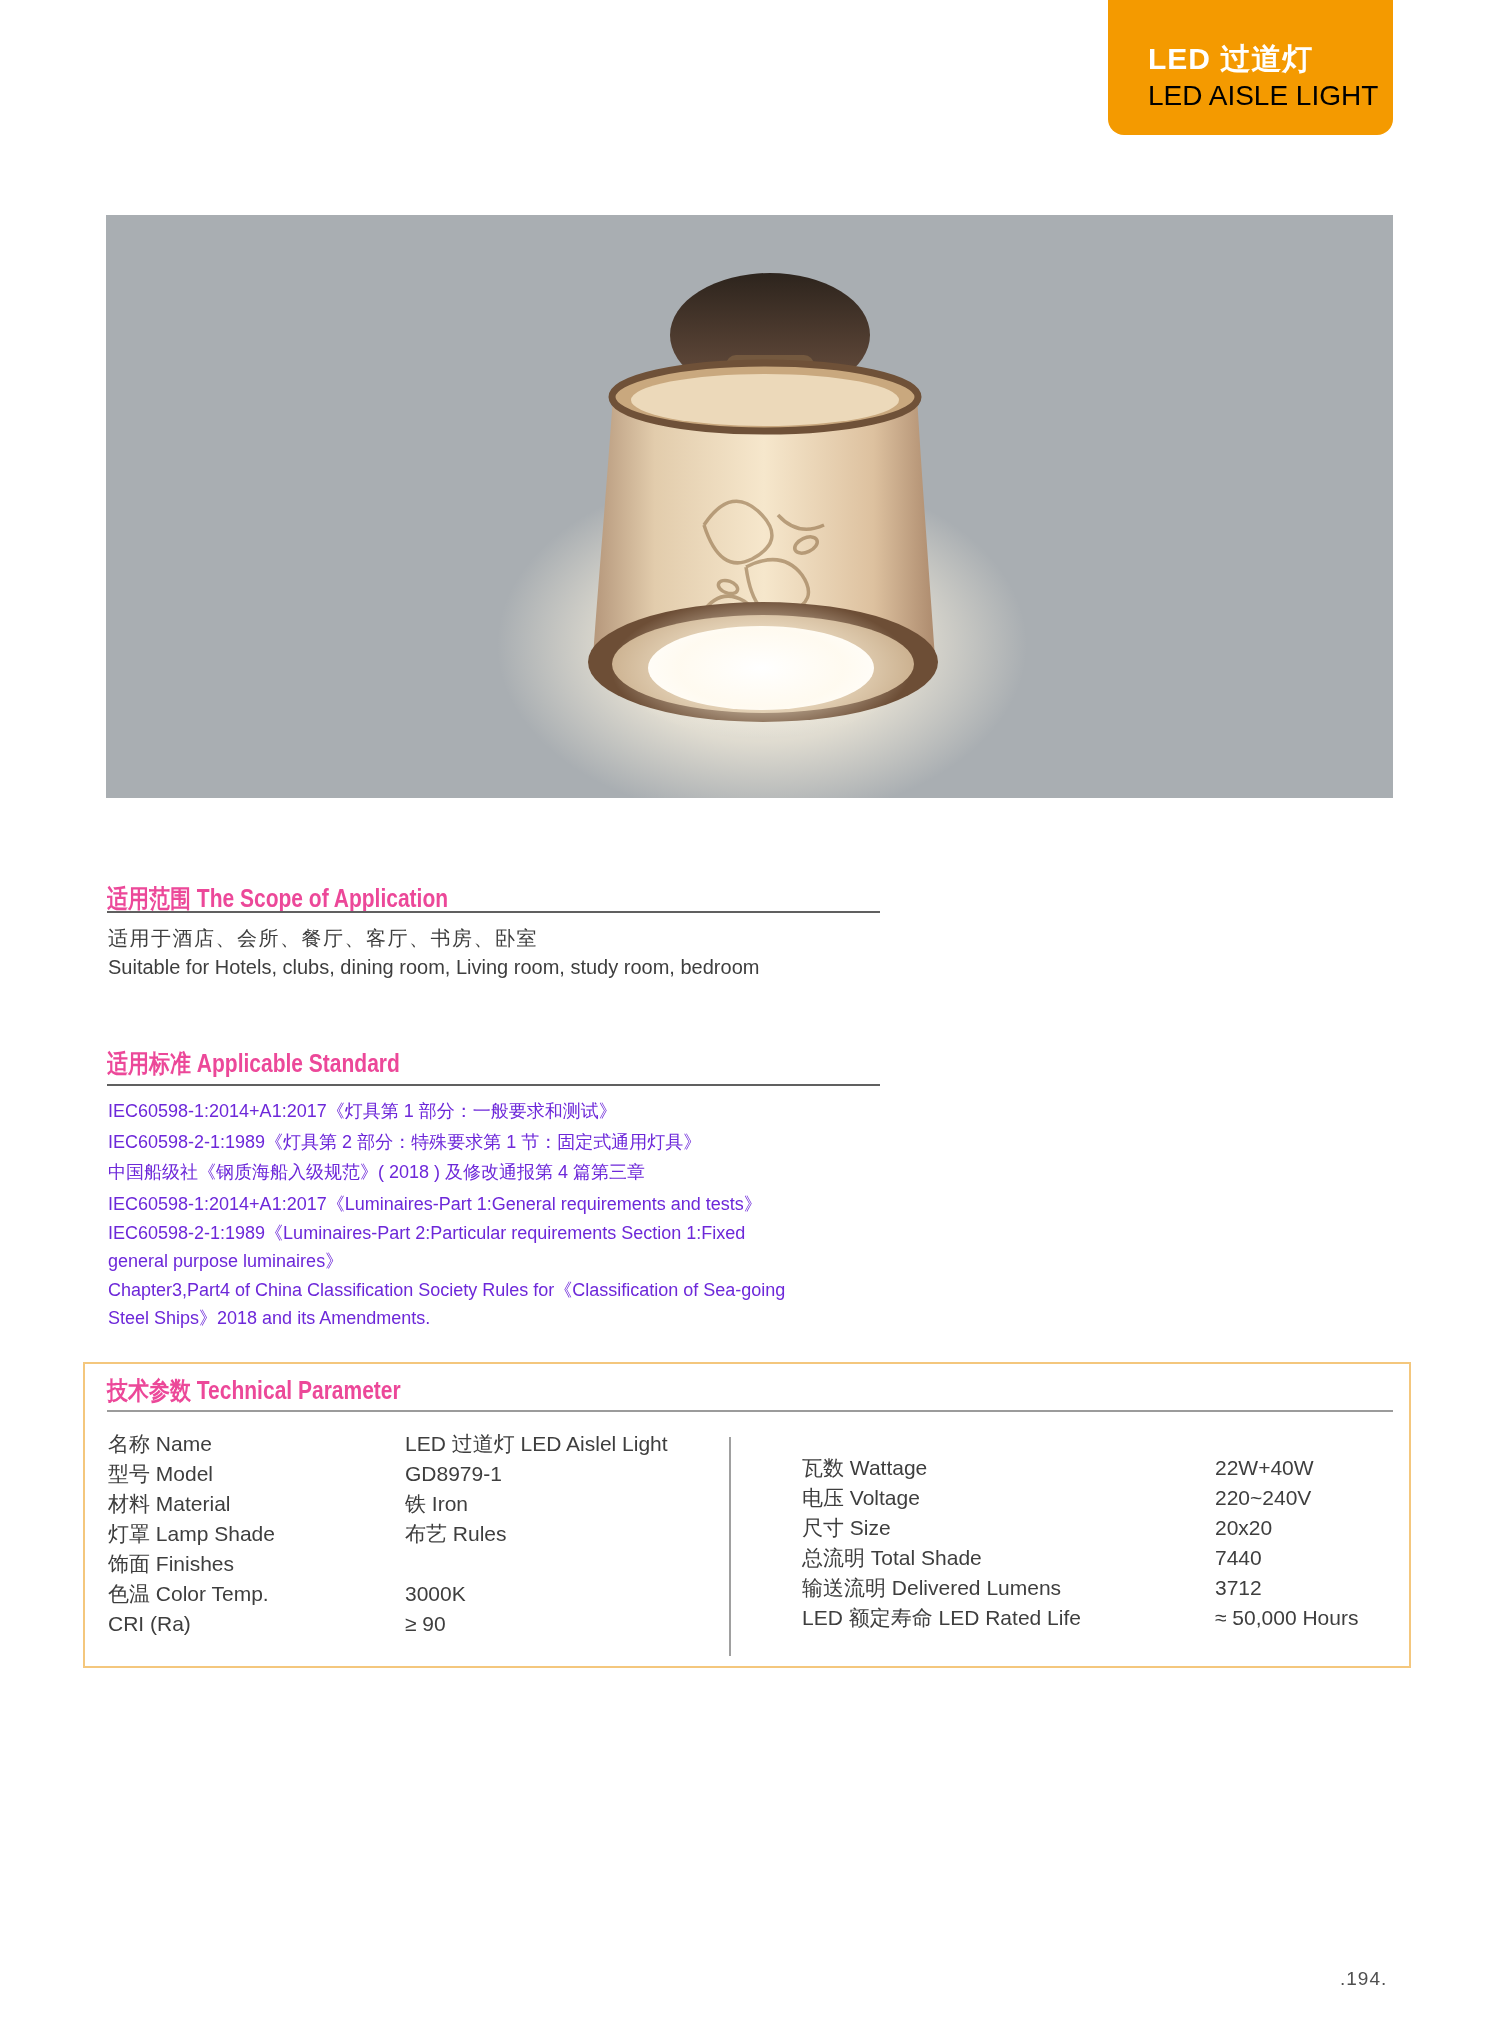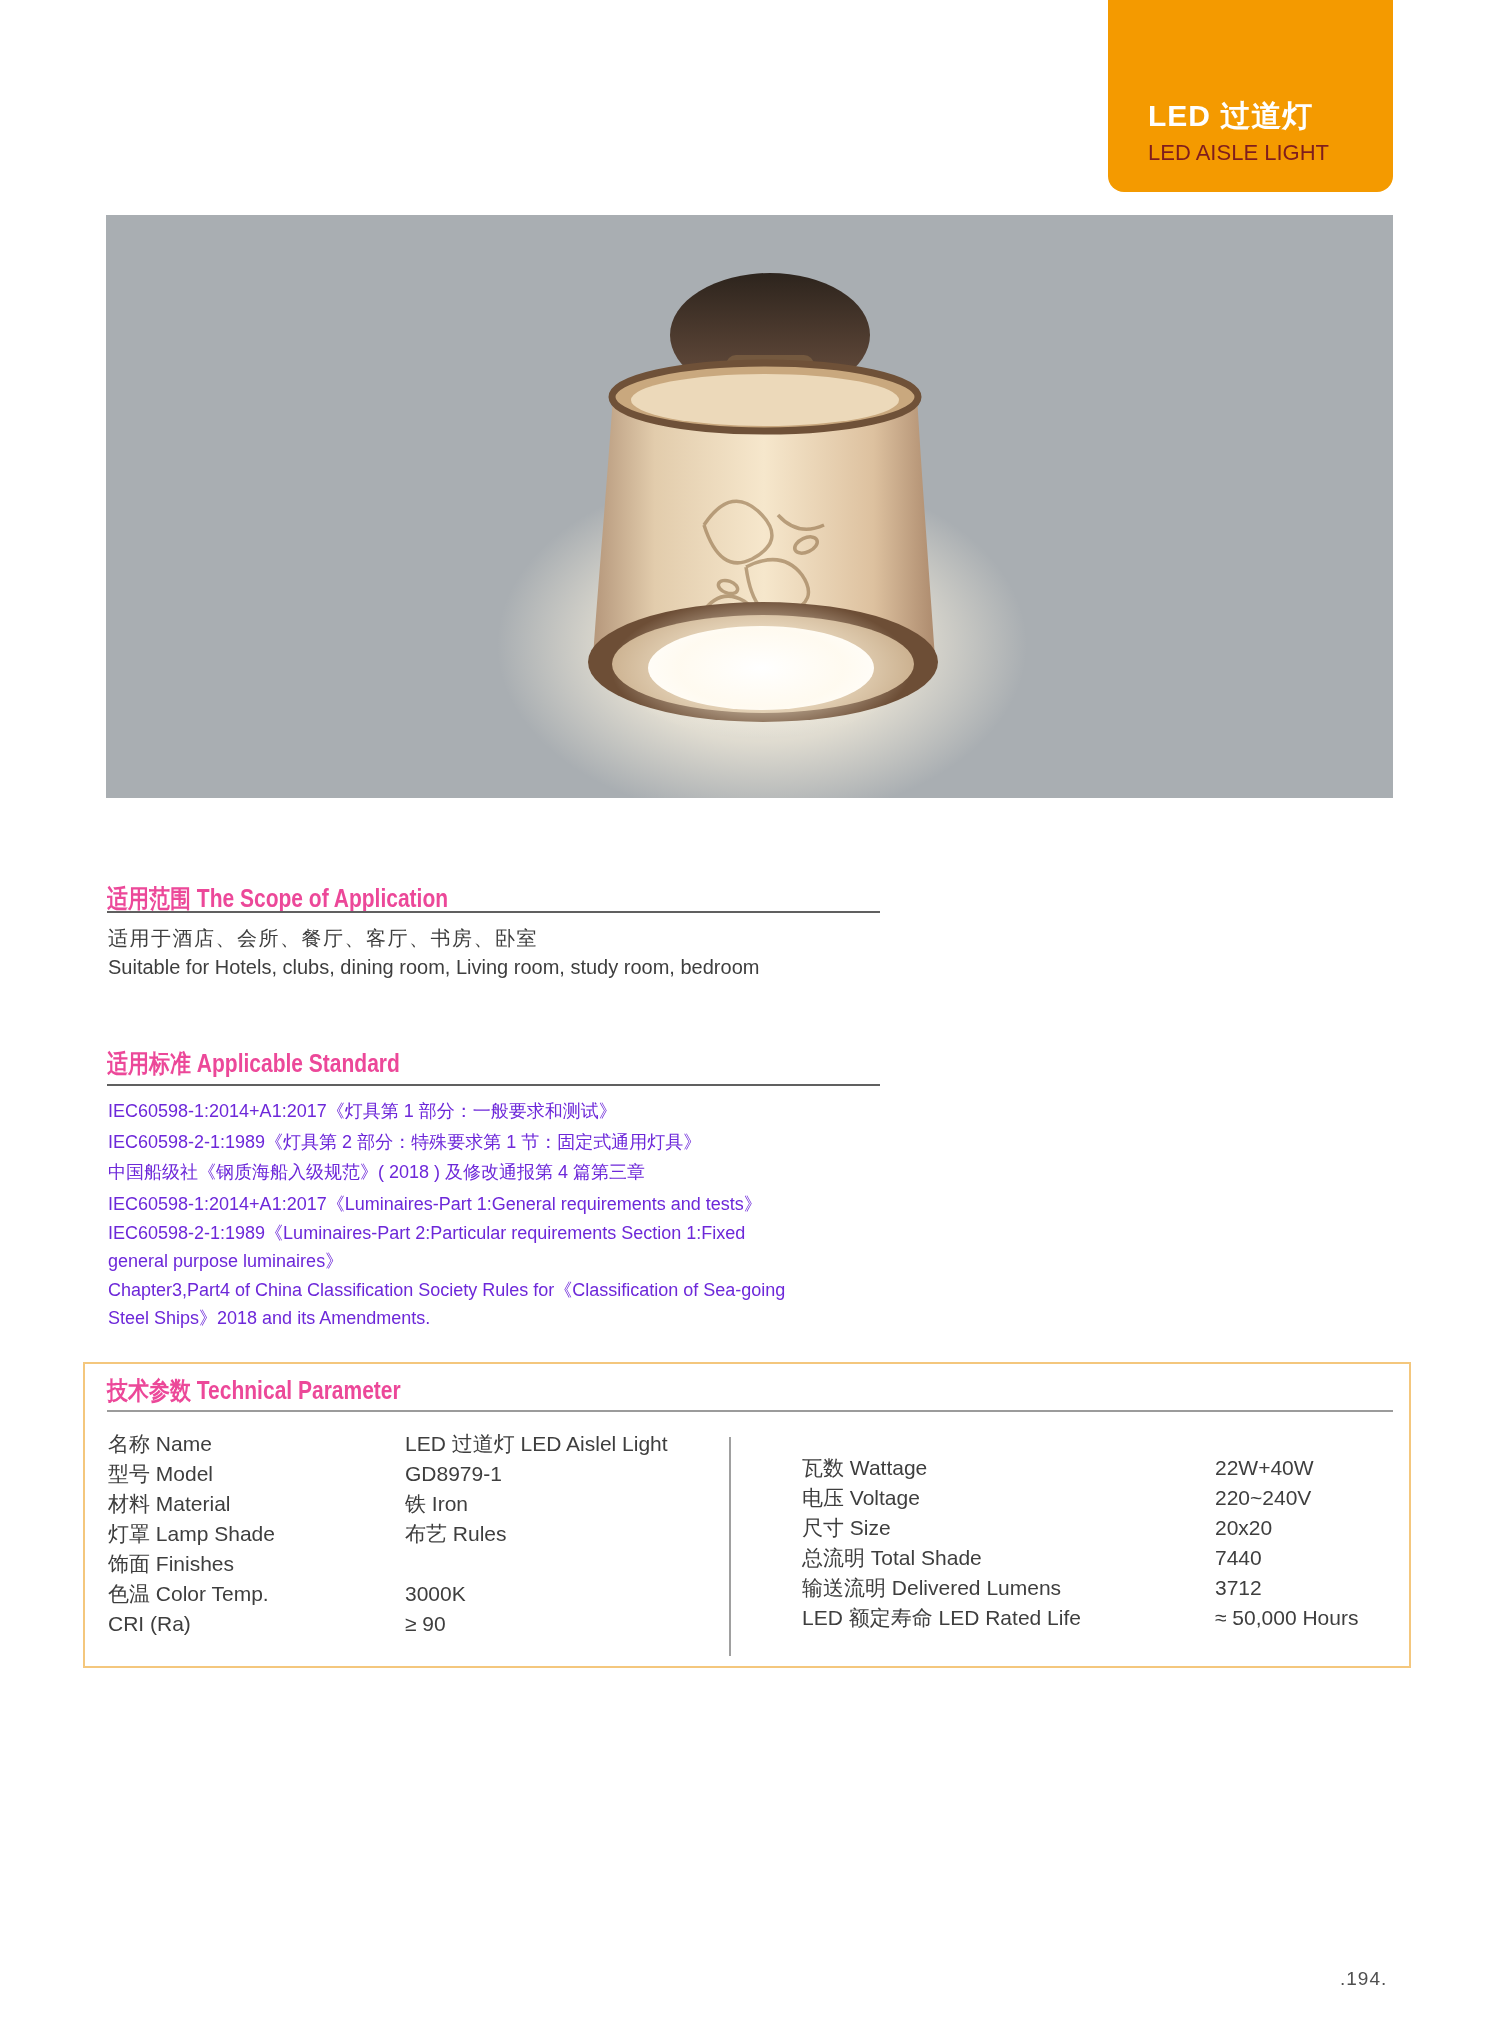--- a/index.html
+++ b/index.html
@@ -1,25 +1,25 @@
 <!DOCTYPE html>
 <html><head>
 <meta charset="utf-8">
 <style>
   html,body{margin:0;padding:0;background:#ffffff;}
   body{font-family:"Liberation Sans","DejaVu Sans",sans-serif;color:#3d3d3d;}
   .canvas{position:relative;width:1500px;height:2035px;background:#ffffff;overflow:hidden;}
   .abs{position:absolute;}
 
   
-  .badge{left:1108px;top:0;width:285px;height:192px;border-radius:0 0 16px 16px;
+  .badge{left:1108px;top:0;width:285px;height:135px;border-radius:0 0 16px 16px;
          display:flex;flex-direction:column;justify-content:flex-end;align-items:flex-start;
          padding:0 0 26px 40px;box-sizing:border-box;}
   .badge-cn{color:#ffffff;font-size:30px;font-weight:bold;line-height:34px;letter-spacing:1px;}
-  .badge-en{color:#7f1d1d;font-size:22px;line-height:26px;margin-top:7px;}
+  .badge-en{color:#000000;font-size:28px;line-height:26px;margin-top:7px;}
 
   
   .photo{left:106px;top:215px;width:1287px;height:583px;}
 
   
   .sec-heading{font-size:25px;font-weight:bold;color:#ec4899;white-space:nowrap;}
   .cond{display:inline-block;transform:scaleX(.84);transform-origin:0 50%;}
   .rule{height:2px;background:#606060;}
   .rule-light{height:2px;background:#9b9b9b;}
 

